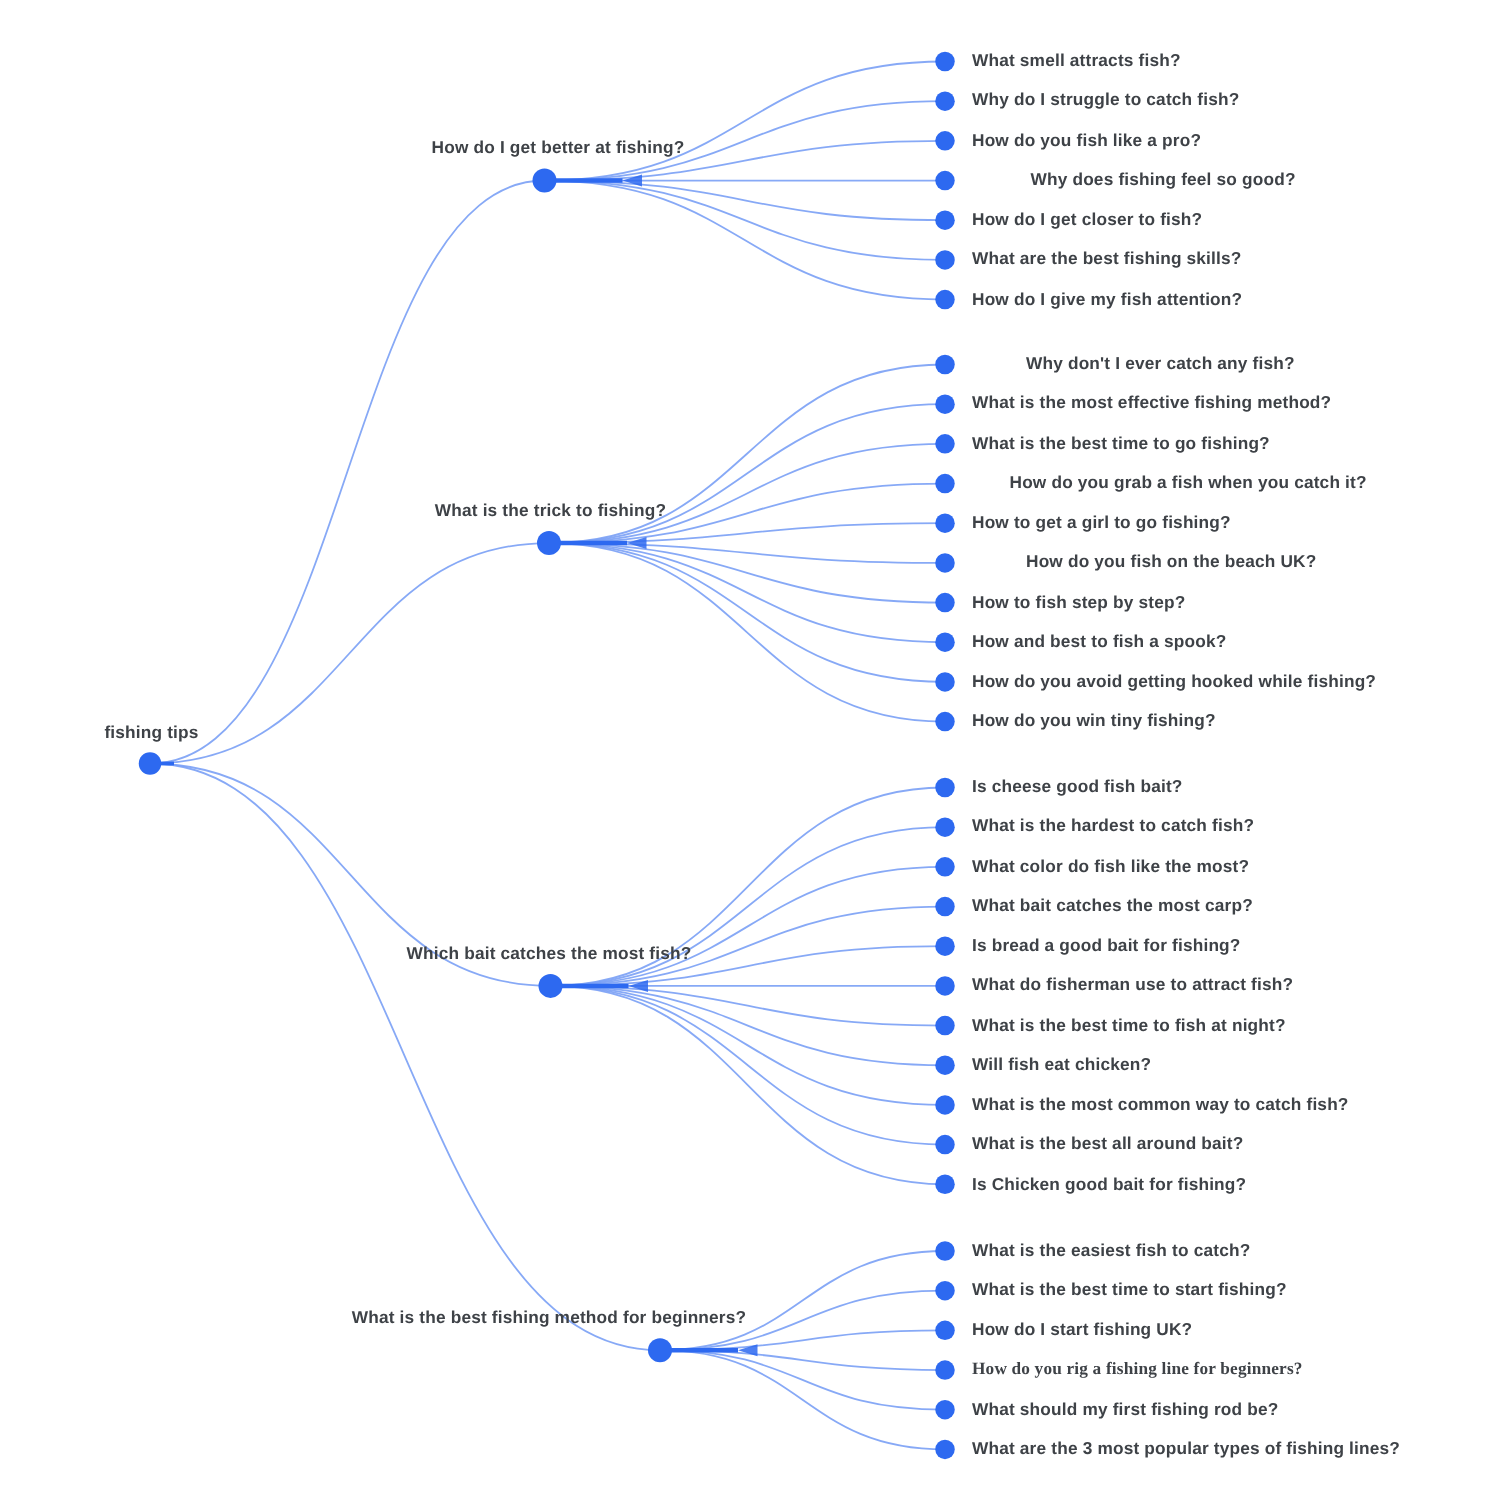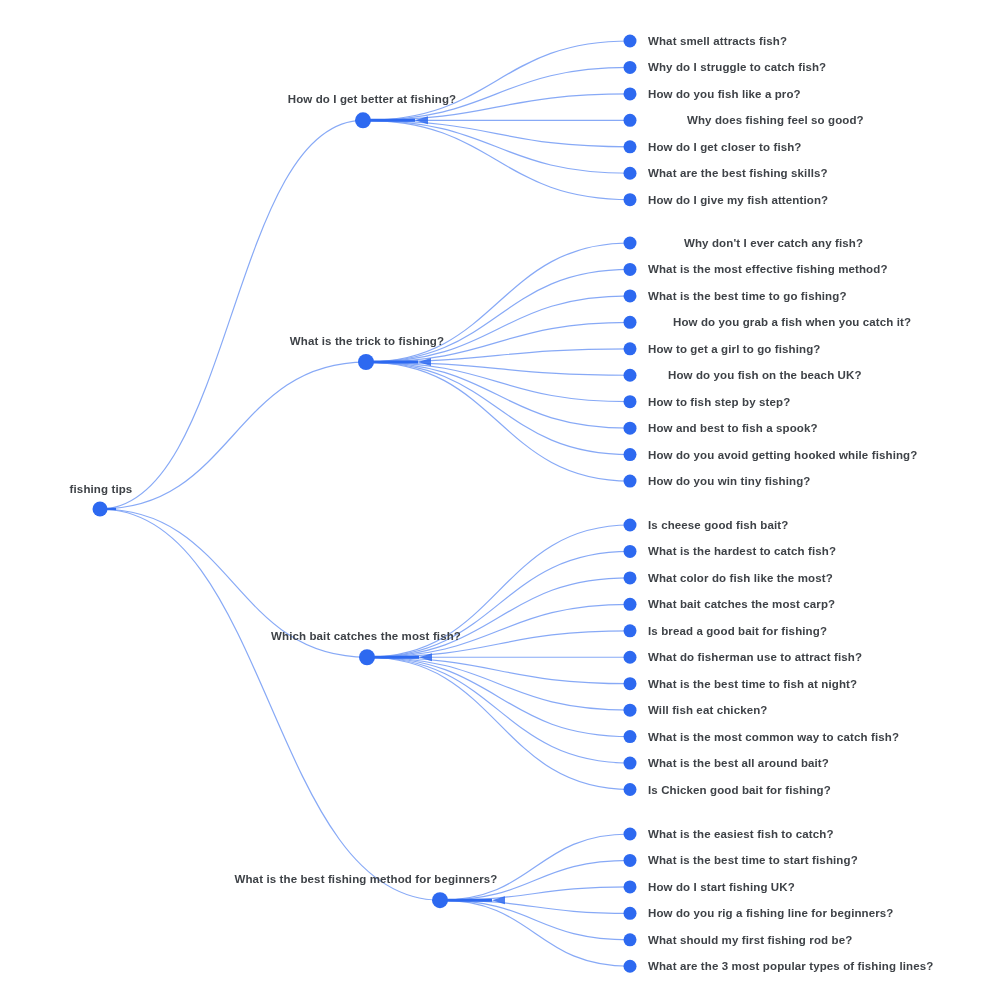--- a/index.html
+++ b/index.html
@@ -117,39 +117,39 @@
       <div class="leaf-label" style="left: 648px; top: 120.35px; margin-left: 39px;">Why does fishing feel so good?</div>
       <div class="leaf-label" style="left: 648px; top: 146.8px;">How do I get closer to fish?</div>
       <div class="leaf-label" style="left: 648px; top: 173.25px;">What are the best fishing skills?</div>
       <div class="leaf-label" style="left: 648px; top: 199.7px;">How do I give my fish attention?</div>
       <div class="branch-label" style="left: 372px; top: 99.35px;">How do I get better at fishing?</div>
       <div class="leaf-label" style="left: 648px; top: 243px; margin-left: 36px;">Why don't I ever catch any fish?</div>
       <div class="leaf-label" style="left: 648px; top: 269.45px;">What is the most effective fishing method?</div>
       <div class="leaf-label" style="left: 648px; top: 295.9px;">What is the best time to go fishing?</div>
       <div class="leaf-label" style="left: 648px; top: 322.35px; padding-left: 25px;">How do you grab a fish when you catch it?</div>
       <div class="leaf-label" style="left: 648px; top: 348.8px;">How to get a girl to go fishing?</div>
-      <div class="leaf-label" style="left: 632px; top: 375.25px; padding-left: 36px;">How do you fish on the beach UK?</div>
+      <div class="leaf-label" style="left: 648px; top: 375.25px; padding-left: 36px;">How do you fish on the beach UK?</div>
       <div class="leaf-label" style="left: 648px; top: 401.7px;">How to fish step by step?</div>
       <div class="leaf-label" style="left: 648px; top: 428.15px;">How and best to fish a spook?</div>
       <div class="leaf-label" style="left: 648px; top: 454.6px;">How do you avoid getting hooked while fishing?</div>
       <div class="leaf-label" style="left: 648px; top: 481.05px;">How do you win tiny fishing?</div>
       <div class="branch-label" style="left: 367px; top: 341.025px;">What is the trick to fishing?</div>
       <div class="leaf-label" style="left: 648px; top: 525px;">Is cheese good fish bait?</div>
       <div class="leaf-label" style="left: 648px; top: 551.45px;">What is the hardest to catch fish?</div>
       <div class="leaf-label" style="left: 648px; top: 577.9px;">What color do fish like the most?</div>
       <div class="leaf-label" style="left: 648px; top: 604.35px;">What bait catches the most carp?</div>
       <div class="leaf-label" style="left: 648px; top: 630.8px;">Is bread a good bait for fishing?</div>
       <div class="leaf-label" style="left: 648px; top: 657.25px;">What do fisherman use to attract fish?</div>
       <div class="leaf-label" style="left: 648px; top: 683.7px;">What is the best time to fish at night?</div>
       <div class="leaf-label" style="left: 648px; top: 710.15px;">Will fish eat chicken?</div>
       <div class="leaf-label" style="left: 648px; top: 736.6px;">What is the most common way to catch fish?</div>
       <div class="leaf-label" style="left: 648px; top: 763.05px;">What is the best all around bait?</div>
       <div class="leaf-label" style="left: 648px; top: 789.5px;">Is Chicken good bait for fishing?</div>
       <div class="branch-label" style="left: 366px; top: 636.25px;">Which bait catches the most fish?</div>
       <div class="leaf-label" style="left: 648px; top: 834px;">What is the easiest fish to catch?</div>
       <div class="leaf-label" style="left: 648px; top: 860.45px;">What is the best time to start fishing?</div>
       <div class="leaf-label" style="left: 648px; top: 886.9px;">How do I start fishing UK?</div>
-      <div class="leaf-label" style="left: 648px; top: 913.35px;">How do you rig a fishing line for beginners?</div>
+      <div class="leaf-label" style="left: 648px; top: 913.35px; font-family: Liberation Serif, serif;">How do you rig a fishing line for beginners?</div>
       <div class="leaf-label" style="left: 648px; top: 939.8px;">What should my first fishing rod be?</div>
       <div class="leaf-label" style="left: 648px; top: 966.25px;">What are the 3 most popular types of fishing lines?</div>
       <div class="branch-label" style="left: 366px; top: 879.125px;">What is the best fishing method for beginners?</div>
     </div>
 </div>
 
 </body></html>

